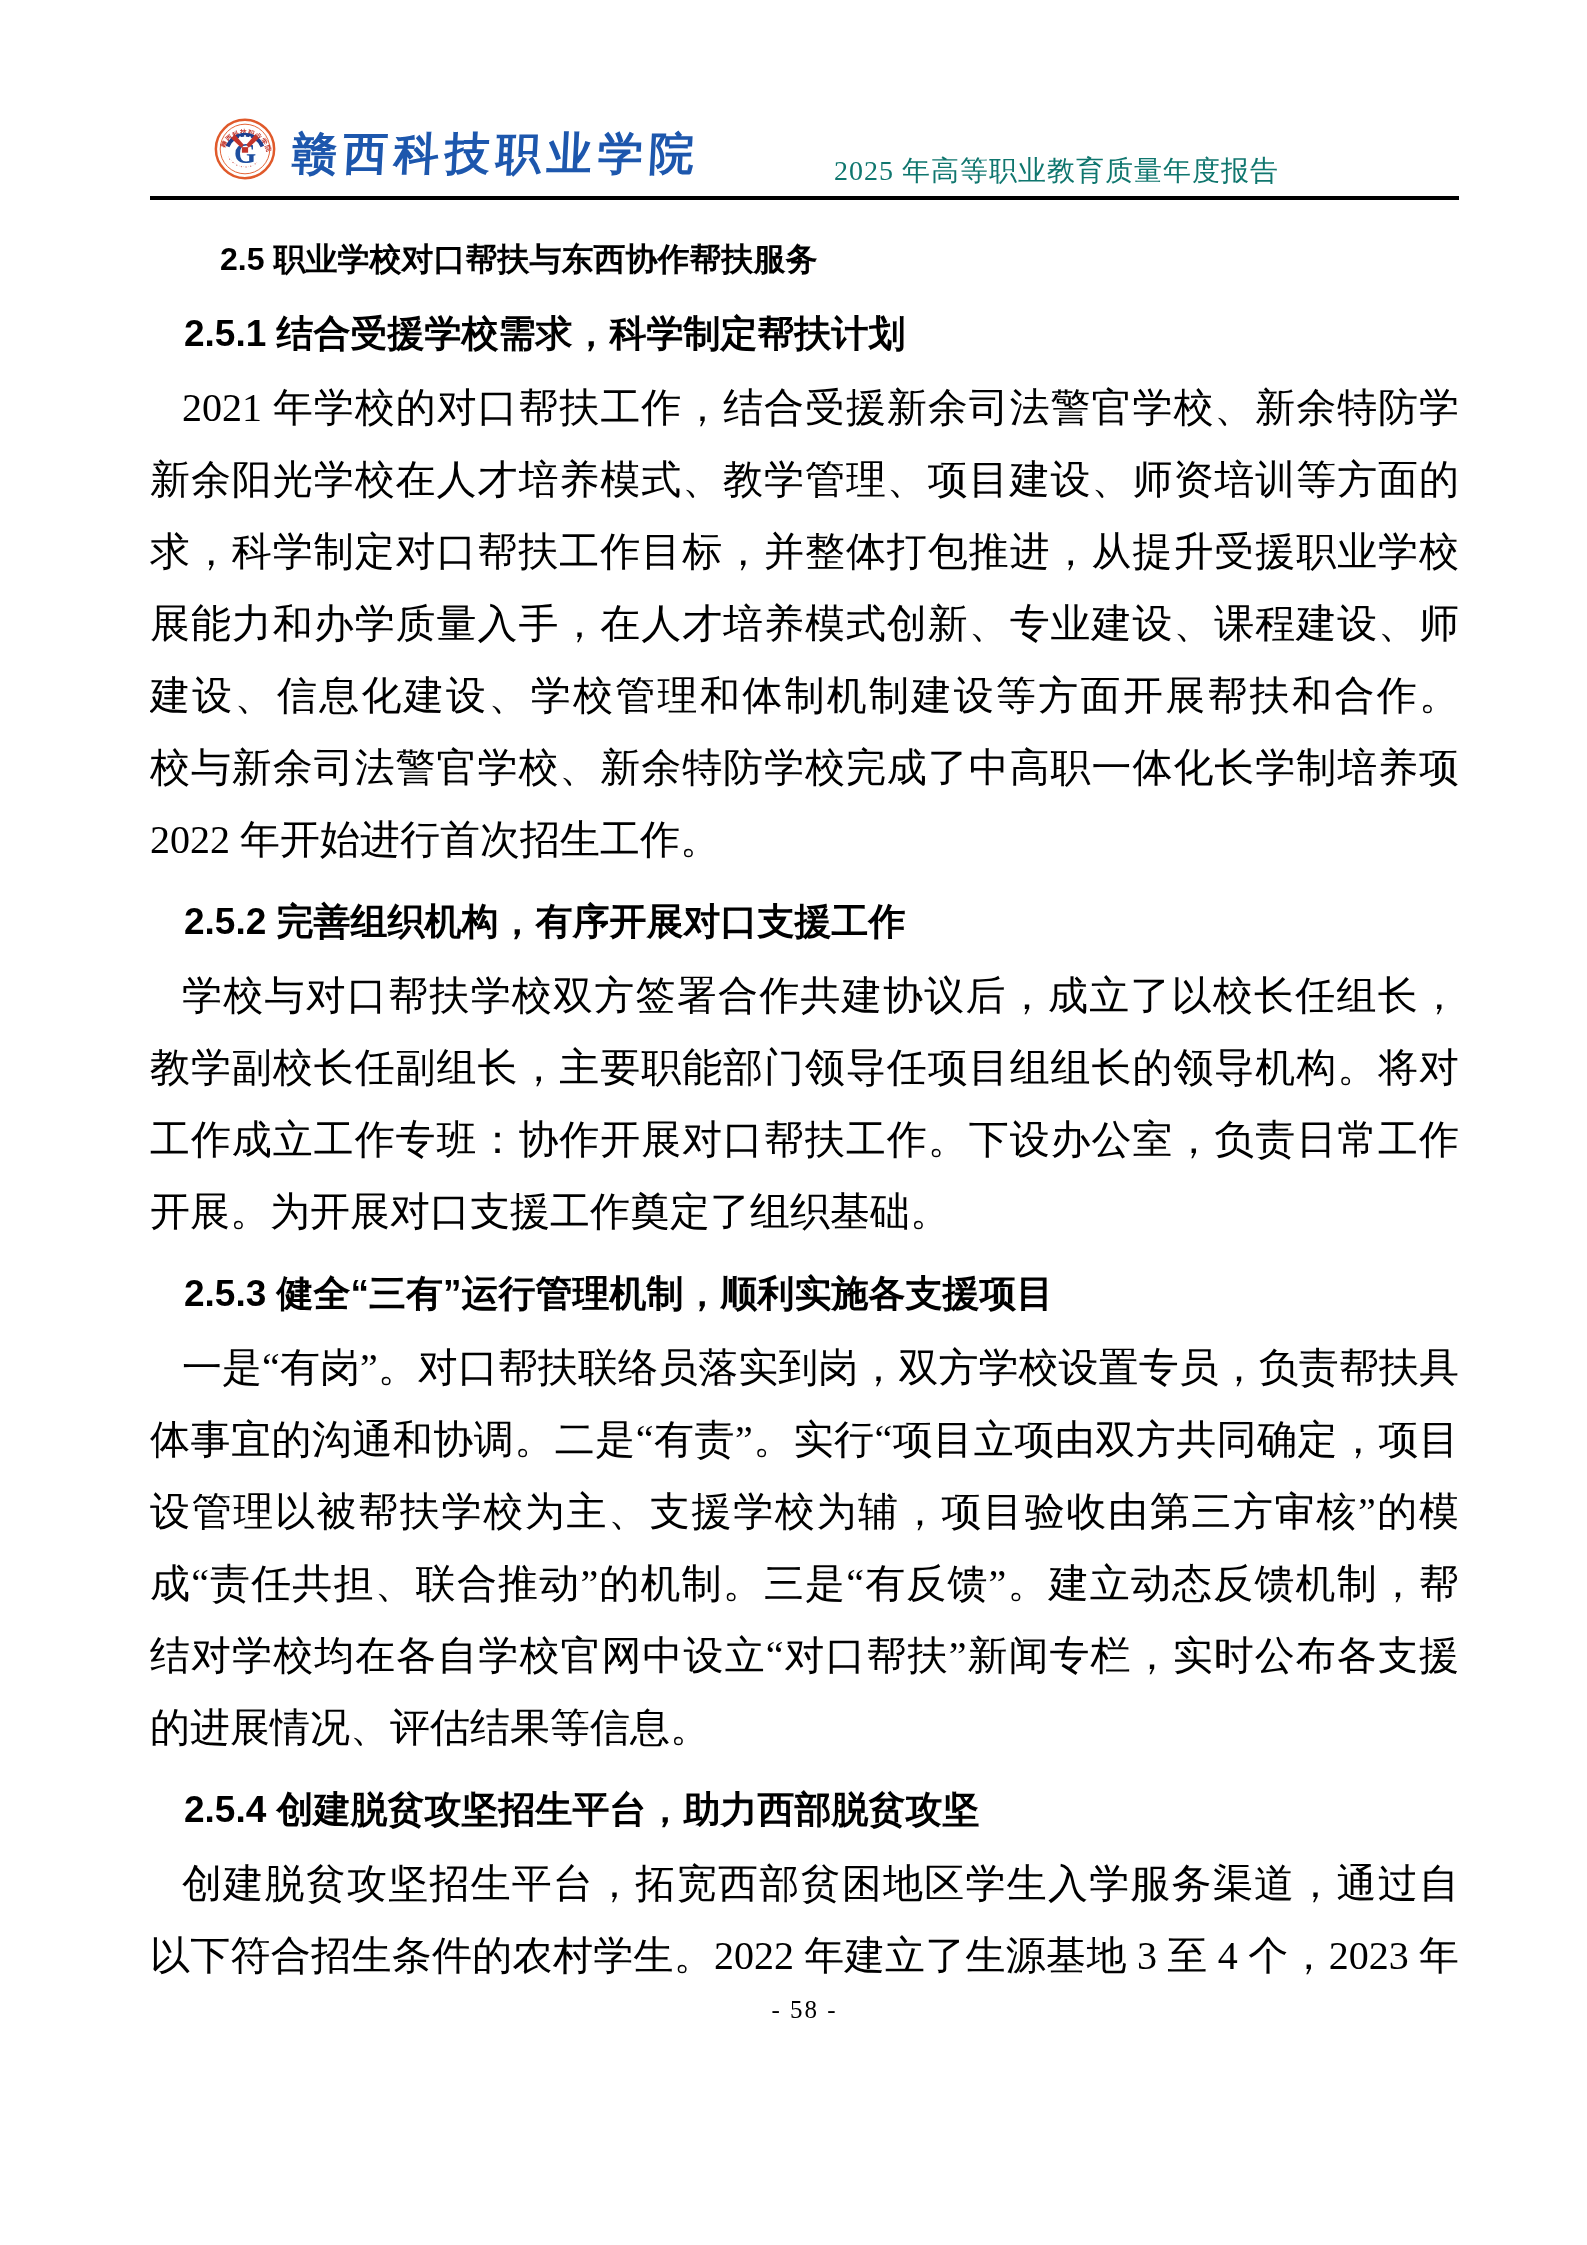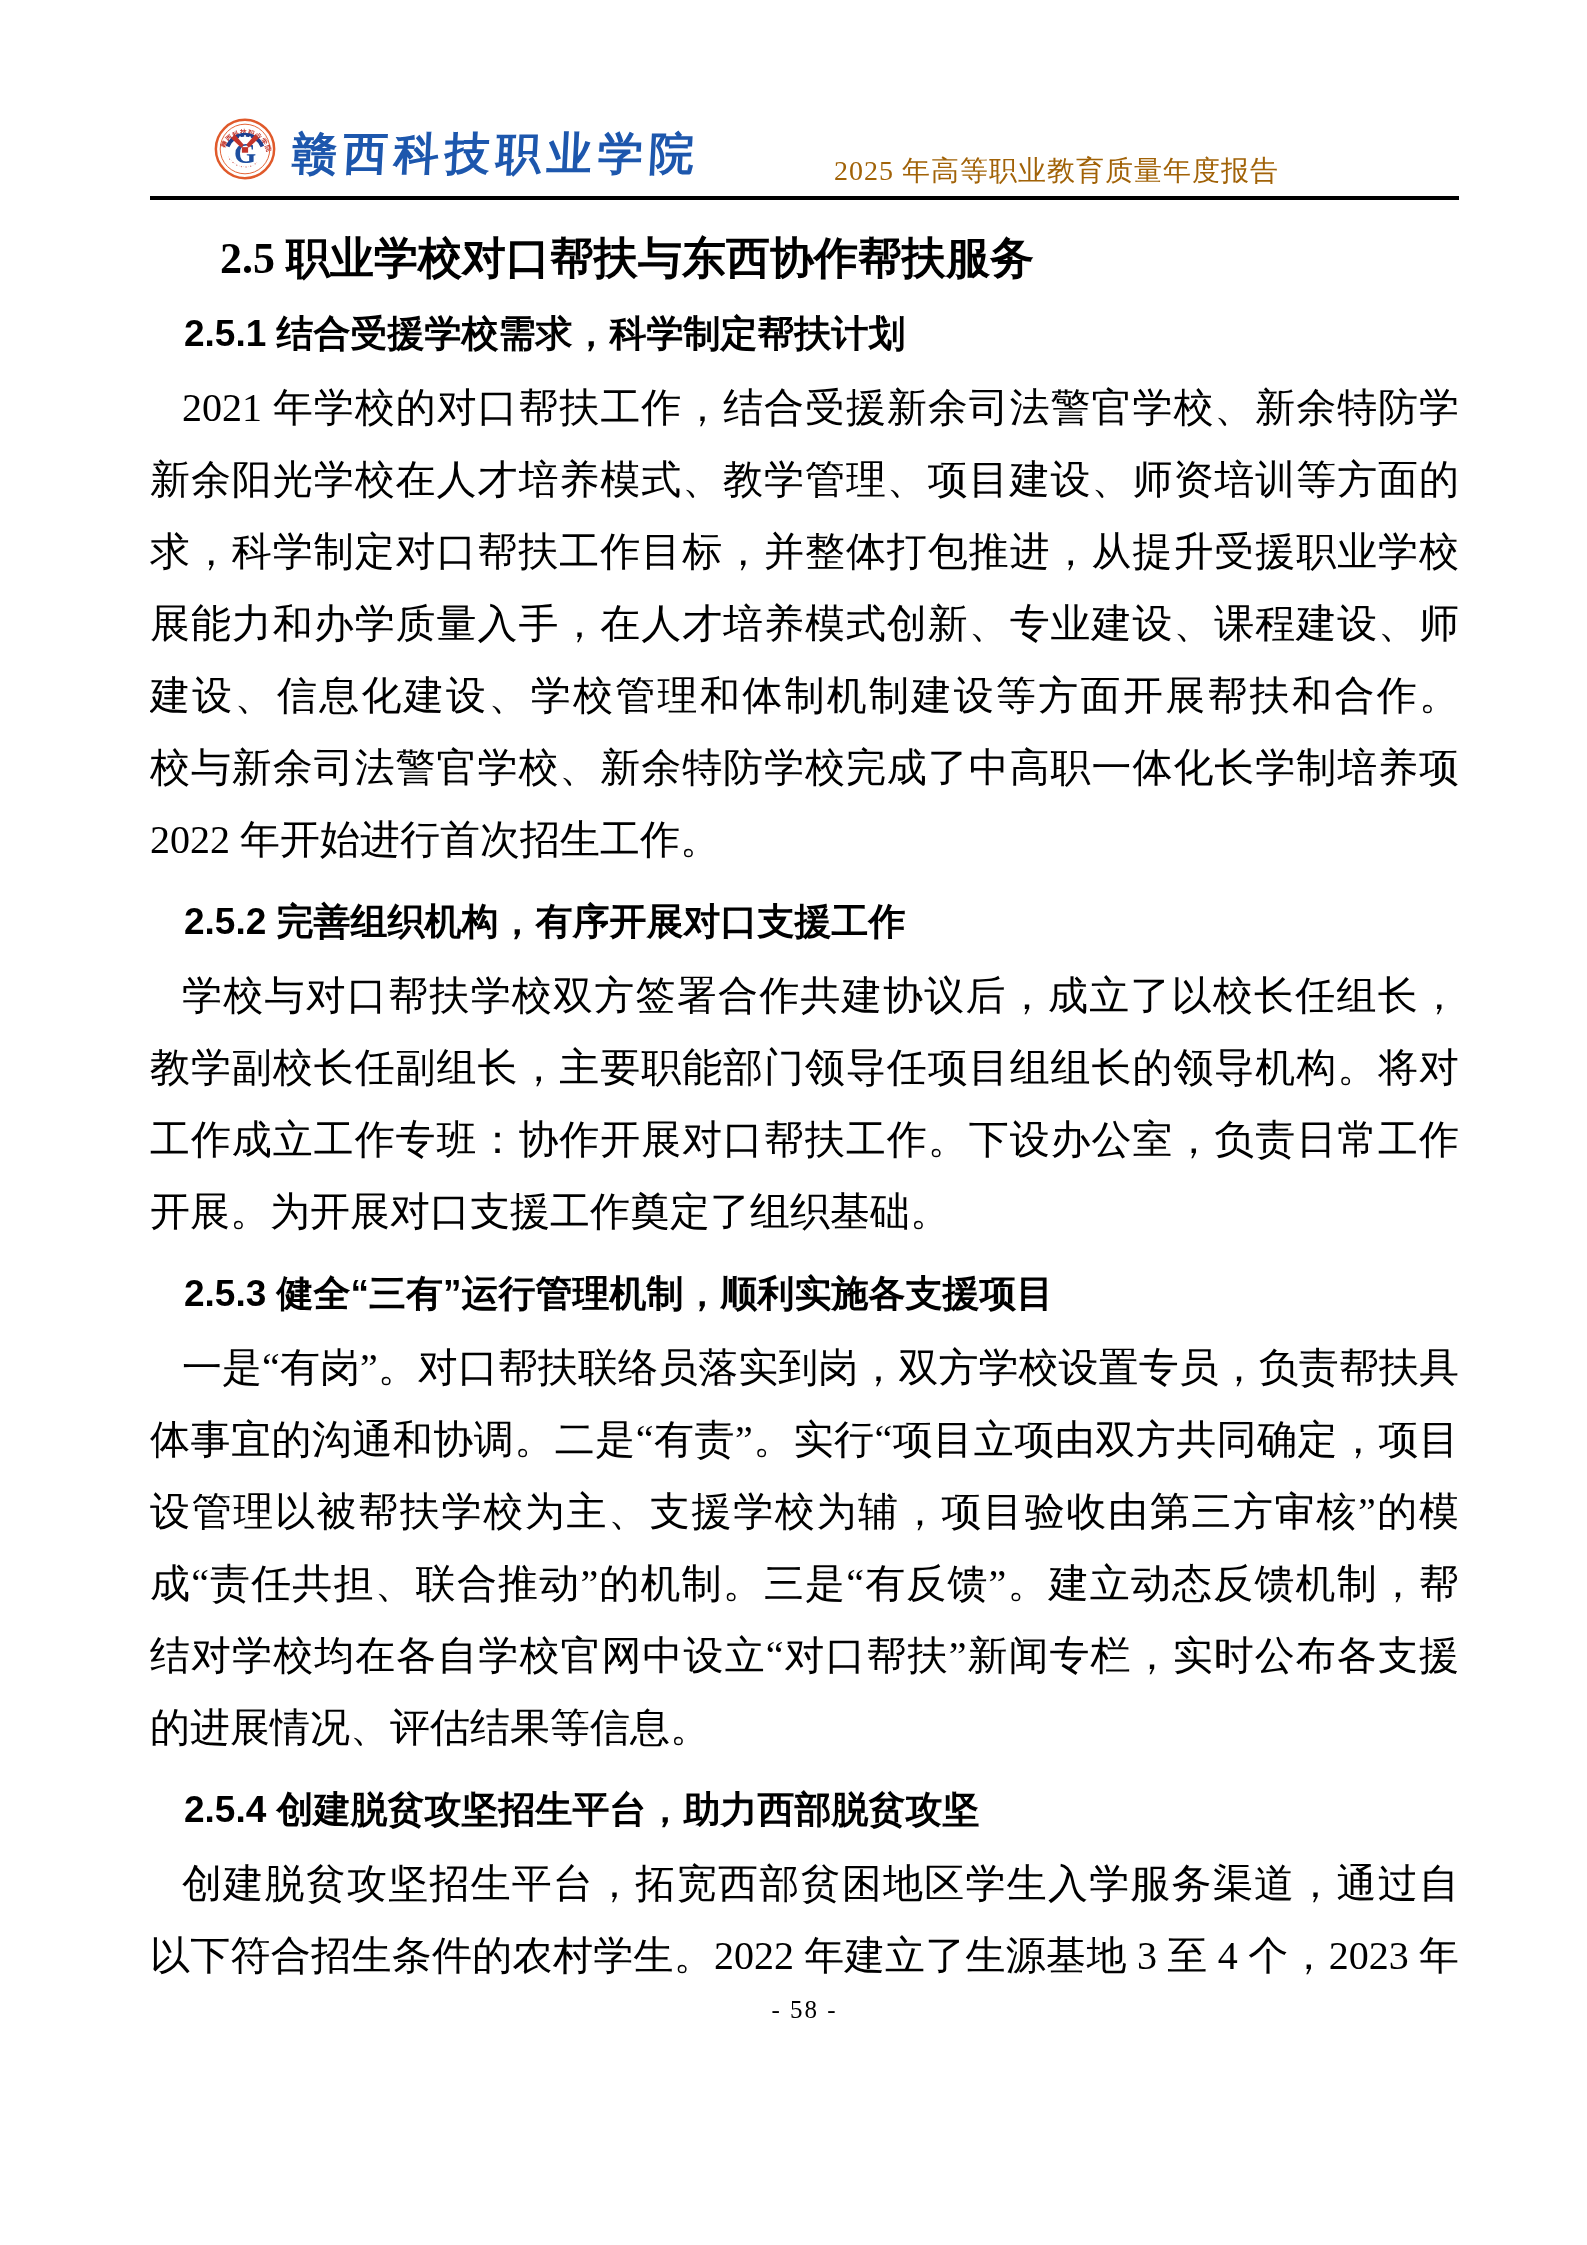--- a/index.html
+++ b/index.html
@@ -24,30 +24,30 @@
   .college-name {
     position:absolute; left:142px; bottom:12px;
     font-size:45px; font-weight:bold;
     color:#1d57ad;
     letter-spacing:6px;
     font-family:"Liberation Serif", serif;
     transform:skewX(-3deg);
   }
   .report-title {
     position:absolute; right:180px; bottom:6px;
-    font-size:28px; color:#a16207;
+    font-size:28px; color:#0f766e;
     letter-spacing:1px;
   }
 
   
   .page-title {
     margin-top:30px;
     padding-left:70px;
-    font-size:44px; font-weight:bold;
-    font-family:Liberation Serif, serif;
+    font-size:32px; font-weight:bold;
+    font-family:Liberation Sans, sans-serif;
     height:58px; line-height:58px;
     white-space:nowrap;
   }
   .section-heading {
     margin-top:4px;
     padding-left:34px;
     font-size:37px; font-weight:bold;
     font-family:Liberation Sans, sans-serif;
     height:80px; line-height:84px;
     white-space:nowrap;

